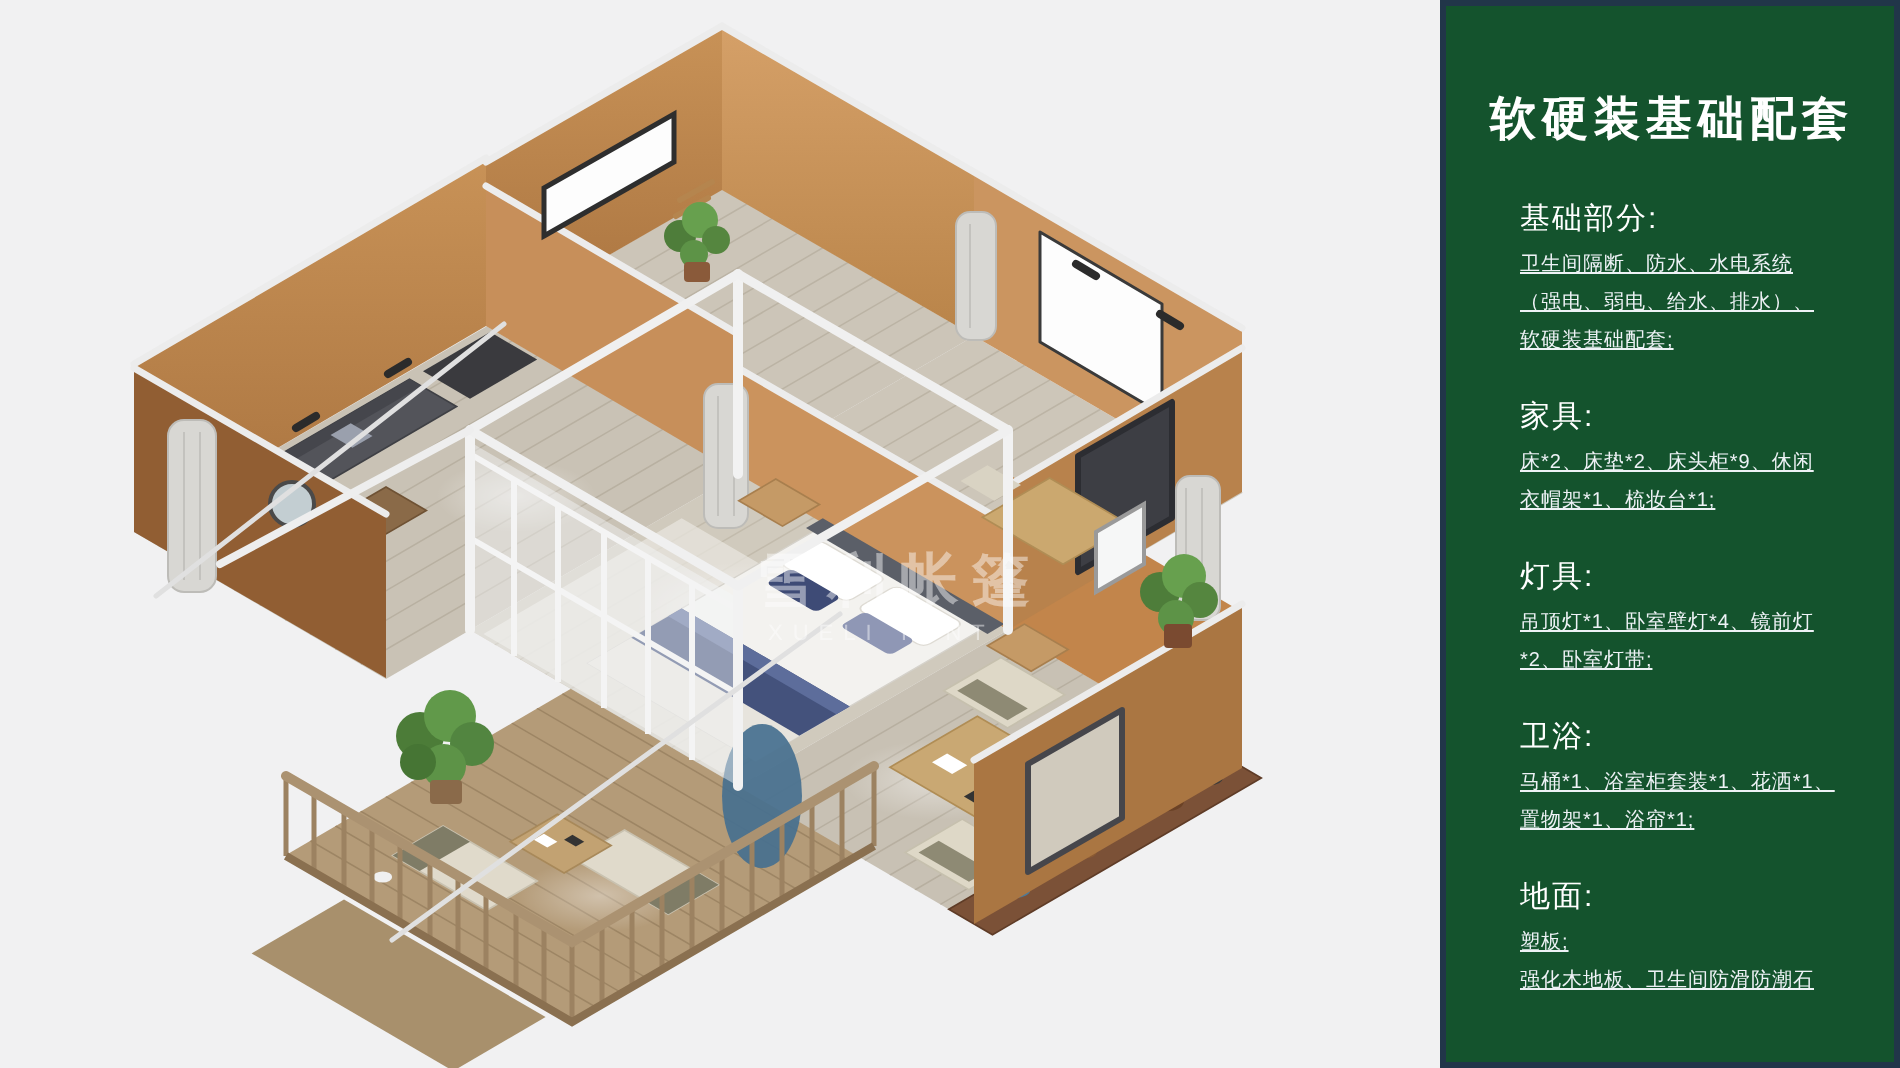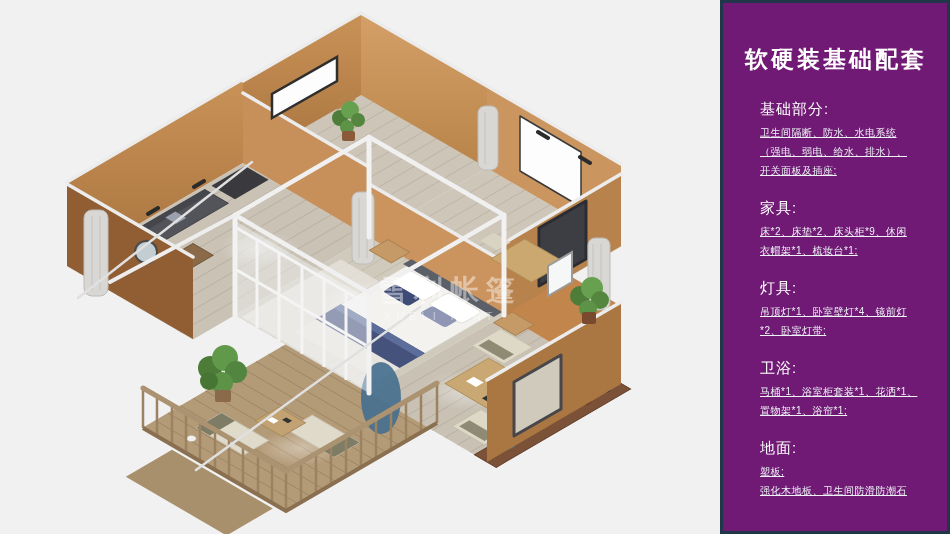--- a/index.html
+++ b/index.html
@@ -9,21 +9,21 @@
     font-family:"Liberation Sans","DejaVu Sans",sans-serif;
   }
   
   .scene{
     position:absolute;left:0;top:0;width:720px;height:534px;
   }
   
   .sidebar{
     position:absolute;top:0;right:0;bottom:0;width:230px;
     box-sizing:border-box;
-    background:#701a75;
+    background:#14532d;
     border:3px solid #213649;
     color:#ffffff;
     padding:41px 14px 0 22px;
   }
   .sidebar .title{
     font-size:23px;font-weight:bold;letter-spacing:3px;
     margin:0 0 25px 0;white-space:nowrap;
   }
   .section{margin:0 0 19px 15px;}
   .section .heading{
@@ -226,21 +226,21 @@
   </g>
 </svg>
 
 <aside class="sidebar">
   <h1 class="title">软硬装基础配套</h1>
 
   <div class="section">
     <div class="heading">基础部分:</div>
     <span class="line">卫生间隔断、防水、水电系统</span>
     <span class="line">（强电、弱电、给水、排水）、</span>
-    <span class="line">开关面板及插座;</span>
+    <span class="line">软硬装基础配套;</span>
   </div>
 
   <div class="section">
     <div class="heading">家具:</div>
     <span class="line">床*2、床垫*2、床头柜*9、休闲</span>
     <span class="line">衣帽架*1、梳妆台*1;</span>
   </div>
 
   <div class="section">
     <div class="heading">灯具:</div>

